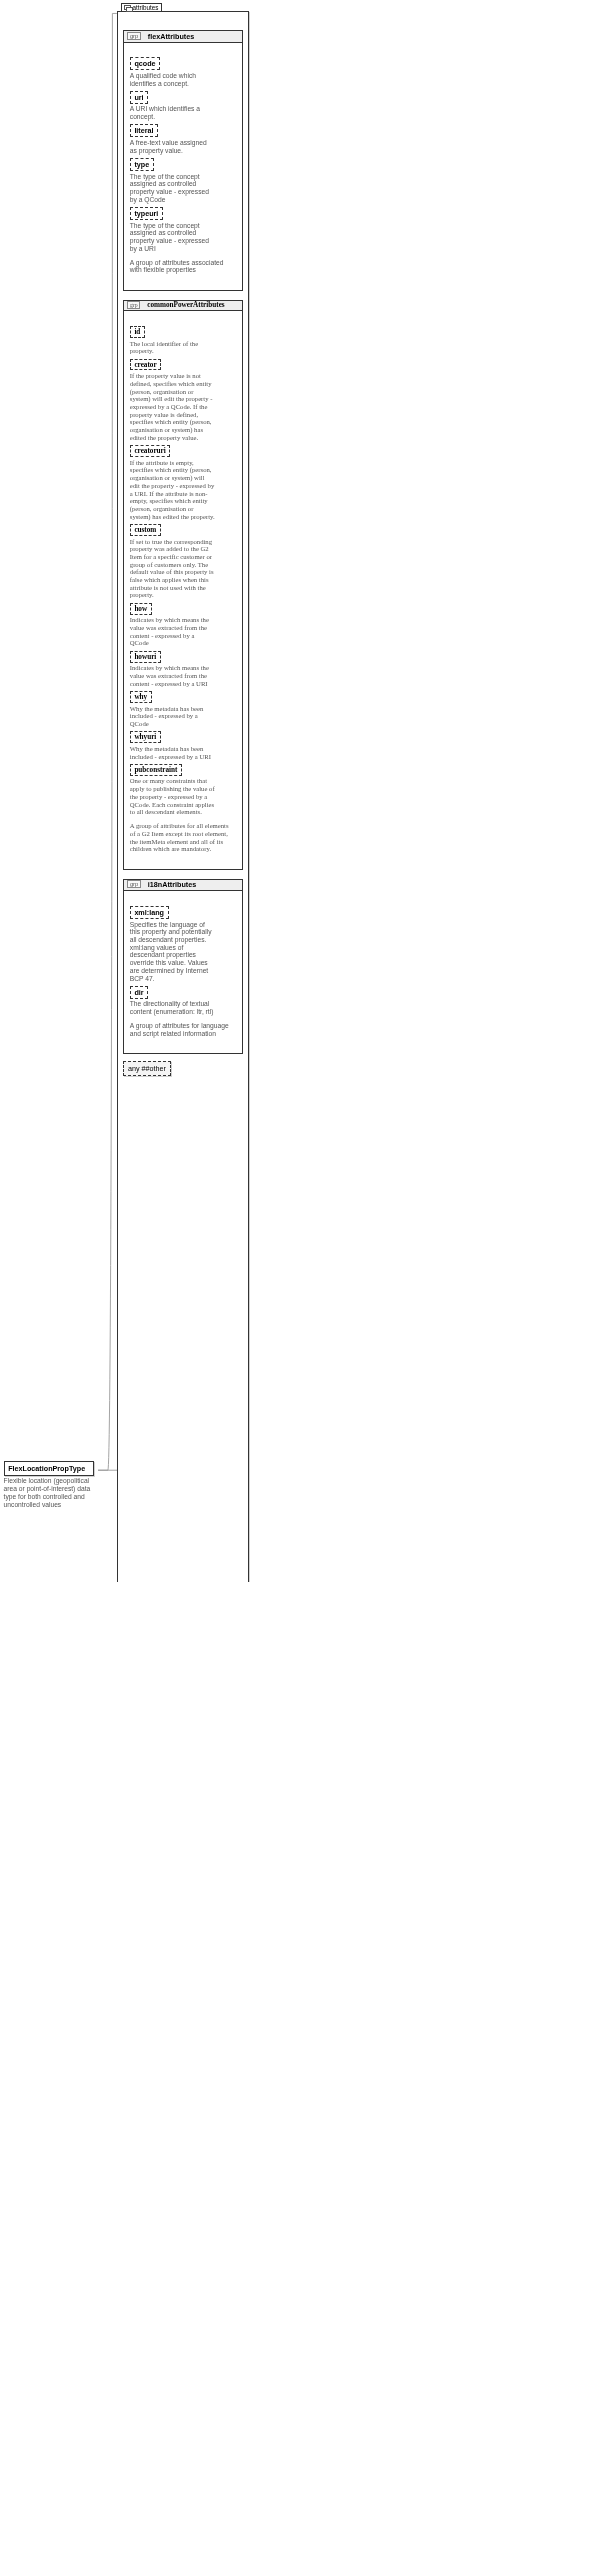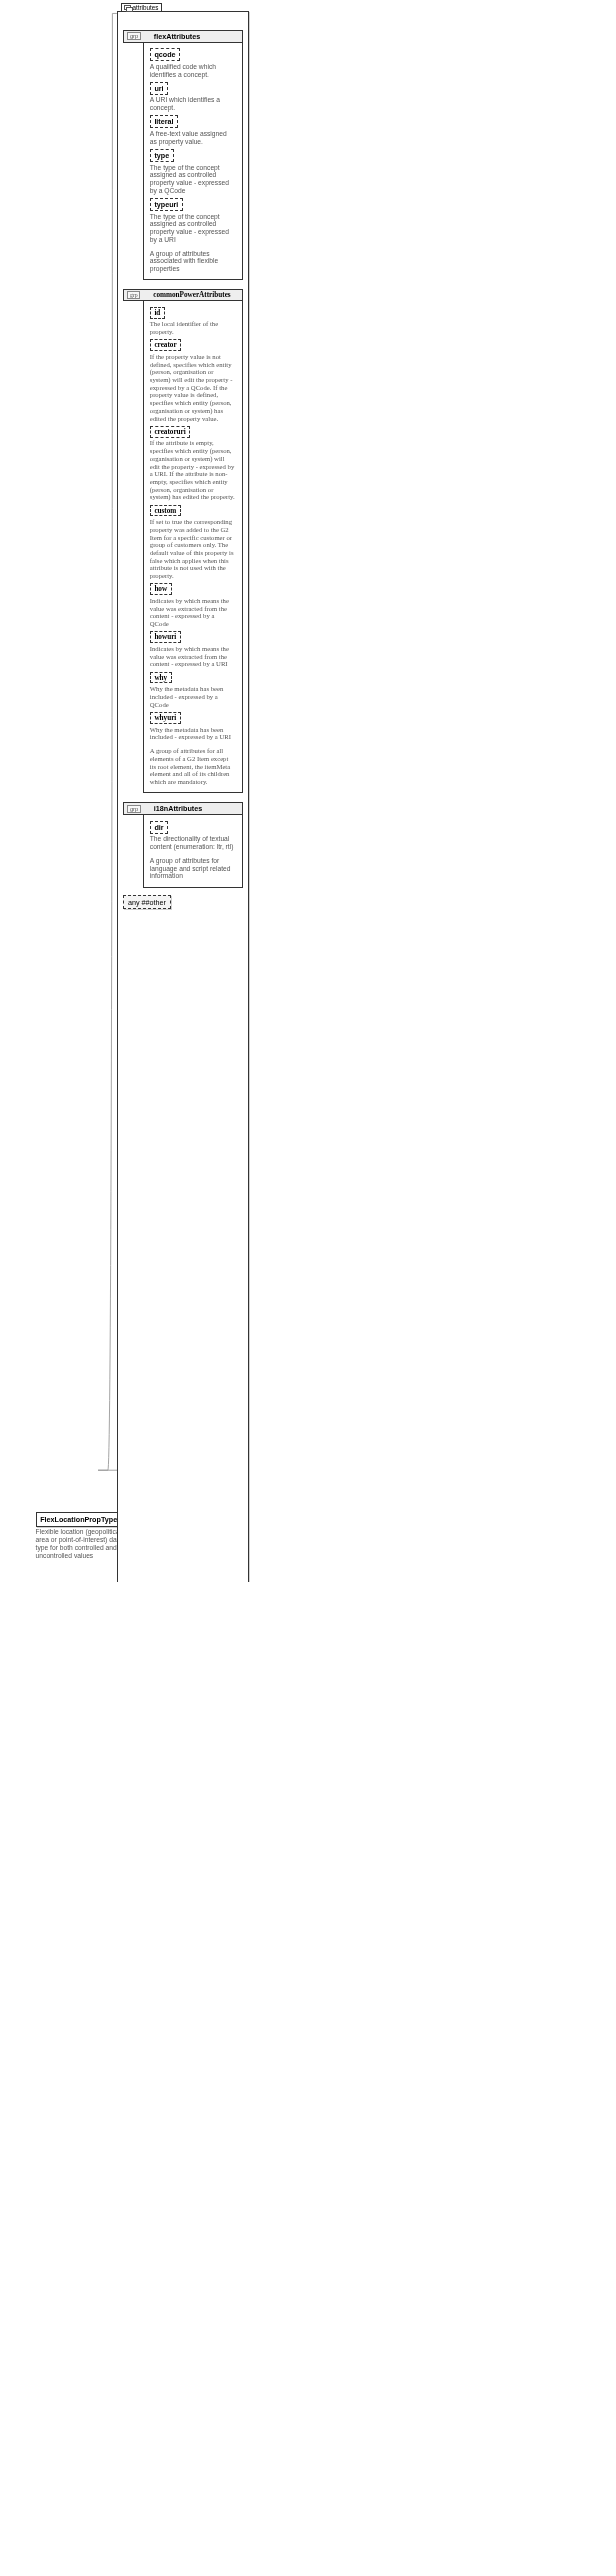--- a/index.html
+++ b/index.html
@@ -21,22 +21,22 @@
     position: relative;
     box-shadow: 0.9px 0.9px 0 #ccc;
     min-height: 9px;
   }
   .box.dashed { border-style: dashed; }
   .title {
     font-weight: bold;
     font-size: 7.2px;
     white-space: nowrap;
     display: flex;
-    align-items: center;
-    gap: 11px;
+    align-items: flex-start;
+    gap: 5px;
   }
   .desc {
     font-size: 6.7px;
     color: #555;
     max-width: 90px;
     margin-top: 1.8px;
     line-height: 1.15;
   }
   .desc-out {
     font-size: 6.7px;
@@ -136,23 +136,22 @@
     margin-bottom: -0.9px;
     position: relative;
     z-index: 2;
   }
   .group-header .title {
     padding: 0.9px 2.7px;
   }
   .group-body {
     border: 0.9px solid #333;
     background: #fff;
-    padding: 2px 0;
-    position: relative;
-    margin-left: 20px;
+    padding: 11px 0;
+    position: relative;
   }
   .group-desc {
     font-size: 6.7px;
     color: #555;
     max-width: 99px;
     padding: 2.7px 5.4px 4.5px;
     line-height: 1.15;
   }
   .connector-seq {
     width: 18px;
@@ -244,21 +243,21 @@
     <path d="M 397 2500 L 410 2500 L 410 2400 L 420 2400"></path>
     <path d="M 397 2500 L 410 2500 L 410 2460 L 420 2460"></path>
     <path d="M 397 2500 L 410 2500 L 410 2520 L 420 2520"></path>
     <path d="M 397 2500 L 410 2500 L 410 2580 L 420 2580"></path>
 
     <path d="M 232 2700 L 245 2700 L 245 2680 L 255 2680"></path>
     <path d="M 232 2700 L 245 2700 L 245 2730 L 255 2730"></path>
   </g>
 </svg>
 
-<div class="node" style="left:3.6px; top:1512px;margin-left:32px;">
+<div class="node" style="left:3.6px; top:1461px;">
   <div class="root-box">
     <div class="title">FlexLocationPropType</div>
   </div>
   <div class="desc-out" style="max-width:90px;">Flexible location (geopolitical area or point-of-interest) data type for both controlled and uncontrolled values</div>
 </div>
 
 <div class="node attr-box" style="left:117px; top:10.8px; width:130px; height:1580px;">
   <div class="attr-tab">
     <span class="attr-icon"></span>
     <span>attributes</span>
@@ -290,32 +289,34 @@
     </div>
     <div class="group-body">
       <div class="attr-item"><div class="attr-name">id</div><div class="attr-desc">The local identifier of the property.</div></div>
       <div class="attr-item"><div class="attr-name">creator</div><div class="attr-desc">If the property value is not defined, specifies which entity (person, organisation or system) will edit the property - expressed by a QCode. If the property value is defined, specifies which entity (person, organisation or system) has edited the property value.</div></div>
       <div class="attr-item"><div class="attr-name">creatoruri</div><div class="attr-desc">If the attribute is empty, specifies which entity (person, organisation or system) will edit the property - expressed by a URI. If the attribute is non-empty, specifies which entity (person, organisation or system) has edited the property.</div></div>
       <div class="attr-item"><div class="attr-name">custom</div><div class="attr-desc">If set to true the corresponding property was added to the G2 Item for a specific customer or group of customers only. The default value of this property is false which applies when this attribute is not used with the property.</div></div>
       <div class="attr-item"><div class="attr-name">how</div><div class="attr-desc">Indicates by which means the value was extracted from the content - expressed by a QCode</div></div>
       <div class="attr-item"><div class="attr-name">howuri</div><div class="attr-desc">Indicates by which means the value was extracted from the content - expressed by a URI</div></div>
       <div class="attr-item"><div class="attr-name">why</div><div class="attr-desc">Why the metadata has been included - expressed by a QCode</div></div>
       <div class="attr-item"><div class="attr-name">whyuri</div><div class="attr-desc">Why the metadata has been included - expressed by a URI</div></div>
+      <div class="attr-item"><div class="attr-name">pubconstraint</div><div class="attr-desc">One or many constraints that apply to publishing the value of the property - expressed by a QCode. Each constraint applies to all descendant elements.</div></div>
       <div class="group-desc">A group of attributes for all elements of a G2 Item except its root element, the itemMeta element and all of its children which are mandatory.</div>
     </div>
   </div>
 
   <div style="margin:9px 5.4px 5.4px;">
     <div class="group-header">
       <div class="title">
           <span class="grpbadge">grp</span>
           <span>i18nAttributes</span>
         </div>
     </div>
     <div class="group-body">
+      <div class="attr-item"><div class="attr-name">xml:lang</div><div class="attr-desc">Specifies the language of this property and potentially all descendant properties. xml:lang values of descendant properties override this value. Values are determined by Internet BCP 47.</div></div>
       <div class="attr-item"><div class="attr-name">dir</div><div class="attr-desc">The directionality of textual content (enumeration: ltr, rtl)</div></div>
       <div class="group-desc">A group of attributes for language and script related information</div>
     </div>
   </div>
 
   <div style="margin:7.2px 5.4px 7.2px;">
     <div class="any-box">
       <span>any ##other</span>
     </div>
   </div>

